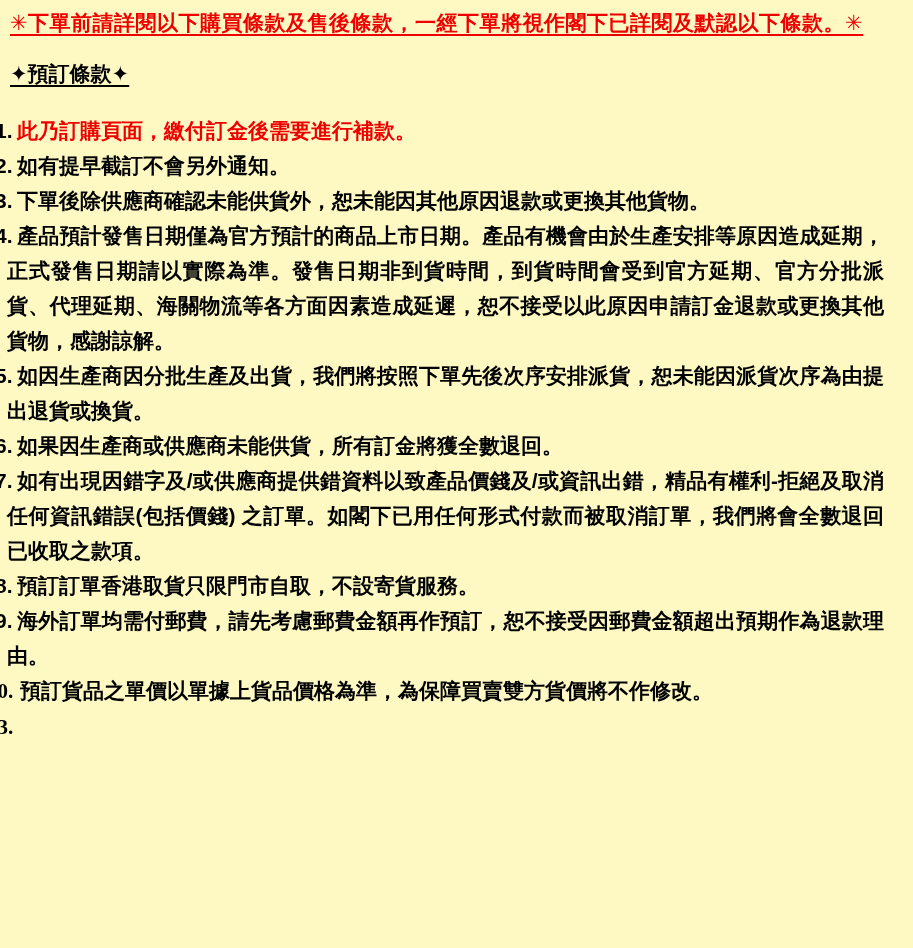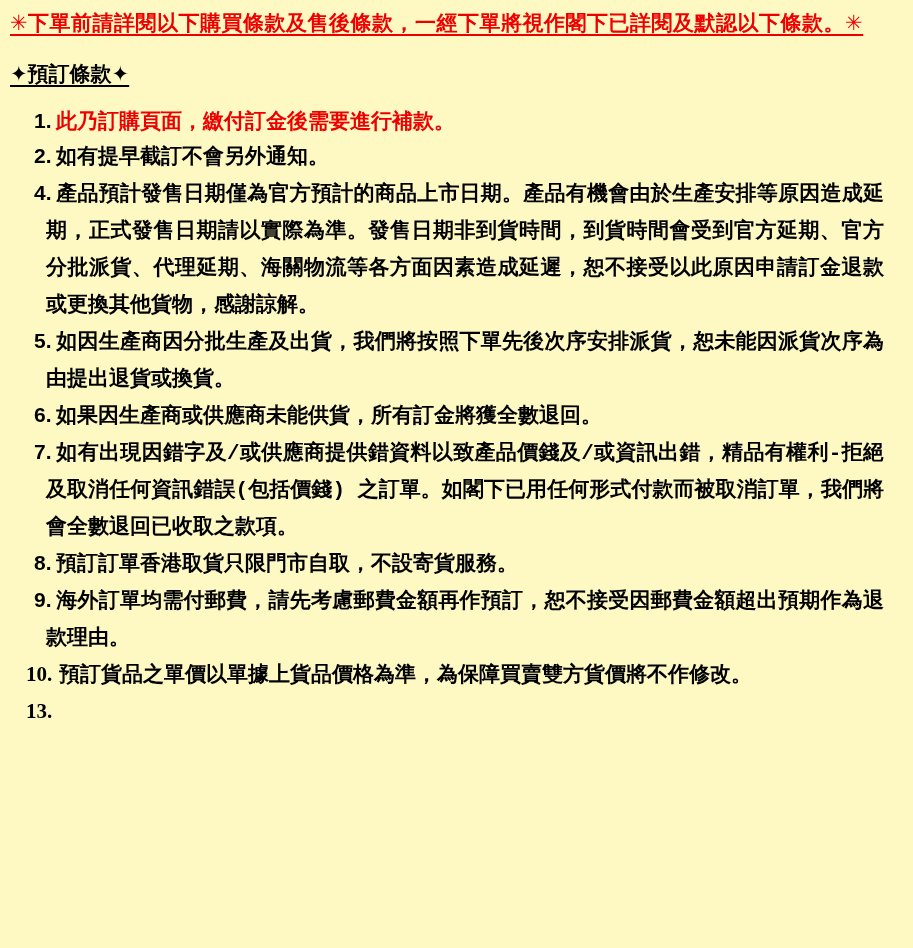--- a/index.html
+++ b/index.html
@@ -23,57 +23,55 @@
     margin: 0 20px 0 10px;
     font-size: 21px;
     line-height: 28px;
     color: #ee0000;
     text-decoration: underline;
     text-underline-offset: 4px;
     letter-spacing: 0.5px;
     white-space: nowrap;
   }
   .section-title {
-    margin: 24px 0 0 10px;
+    margin: 24px 0 10px 10px;
     font-size: 21px;
     line-height: 26px;
     color: #000000;
     text-decoration: underline;
     text-underline-offset: 4px;
     display: inline-block;
   }
   .terms-list {
     margin-top: 16px;
   }
   .term {
     position: relative;
     box-sizing: border-box;
     padding-left: 7px;
     padding-right: 29px;
     font-size: 21px;
     line-height: 35px;
     text-align: justify;
-    margin-left: 39px;
   }
   .term-num {
     display: inline-block;
     white-space: pre;
   }
   .term-num.d1 {
     margin-left: -12px;
     min-width: 22px;
   }
   .term-num.d2 {
     margin-left: -20px;
     min-width: 33px;
     font-family: Liberation Serif, serif;
   }
   .seg-normal {
     color: #000000;
-    font-family: Liberation Mono, monospace;
   }
   .seg-red {
     color: #ee0000;
   }
   .seg-red-underline {
     color: #ee0000;
     text-decoration: underline;
     text-underline-offset: 4px;
   }
 </style>
@@ -83,20 +81,21 @@
 <div class="page">
   <div class="notice-header">✳下單前請詳閱以下購買條款及售後條款，一經下單將視作閣下已詳閱及默認以下條款。✳</div>
 
   <div>
     <span class="section-title">✦預訂條款✦</span>
   </div>
 
   <div class="terms-list">
       <div class="term"><span class="term-num d1">1.</span><span class="seg-red">此乃訂購頁面，繳付訂金後需要進行補款。</span></div>
       <div class="term"><span class="term-num d1">2.</span><span class="seg-normal">如有提早截訂不會另外通知。</span></div>
+      <div class="term"><span class="term-num d1">3.</span><span class="seg-normal">下單後除供應商確認未能供貨外，恕未能因其他原因退款或更換其他貨物。</span></div>
       <div class="term"><span class="term-num d1">4.</span><span class="seg-normal">產品預計發售日期僅為官方預計的商品上市日期。產品有機會由於生產安排等原因造成延期，正式發售日期請以實際為準。發售日期非到貨時間，到貨時間會受到官方延期、官方分批派貨、代理延期、海關物流等各方面因素造成延遲，恕不接受以此原因申請訂金退款或更換其他貨物，感謝諒解。</span></div>
       <div class="term"><span class="term-num d1">5.</span><span class="seg-normal">如因生產商因分批生產及出貨，我們將按照下單先後次序安排派貨，恕未能因派貨次序為由提出退貨或換貨。</span></div>
       <div class="term"><span class="term-num d1">6.</span><span class="seg-normal">如果因生產商或供應商未能供貨，所有訂金將獲全數退回。</span></div>
       <div class="term"><span class="term-num d1">7.</span><span class="seg-normal">如有出現因錯字及/或供應商提供錯資料以致產品價錢及/或資訊出錯，精品有權利-拒絕及取消任何資訊錯誤(包括價錢) 之訂單。如閣下已用任何形式付款而被取消訂單，我們將會全數退回已收取之款項。</span></div>
       <div class="term"><span class="term-num d1">8.</span><span class="seg-normal">預訂訂單香港取貨只限門市自取，不設寄貨服務。</span></div>
       <div class="term"><span class="term-num d1">9.</span><span class="seg-normal">海外訂單均需付郵費，請先考慮郵費金額再作預訂，恕不接受因郵費金額超出預期作為退款理由。</span></div>
       <div class="term"><span class="term-num d2">10.</span><span class="seg-normal">預訂貨品之單價以單據上貨品價格為準，為保障買賣雙方貨價將不作修改。</span></div>
       <div class="term"><span class="term-num d2">13.</span></div>
     </div>
 </div>

